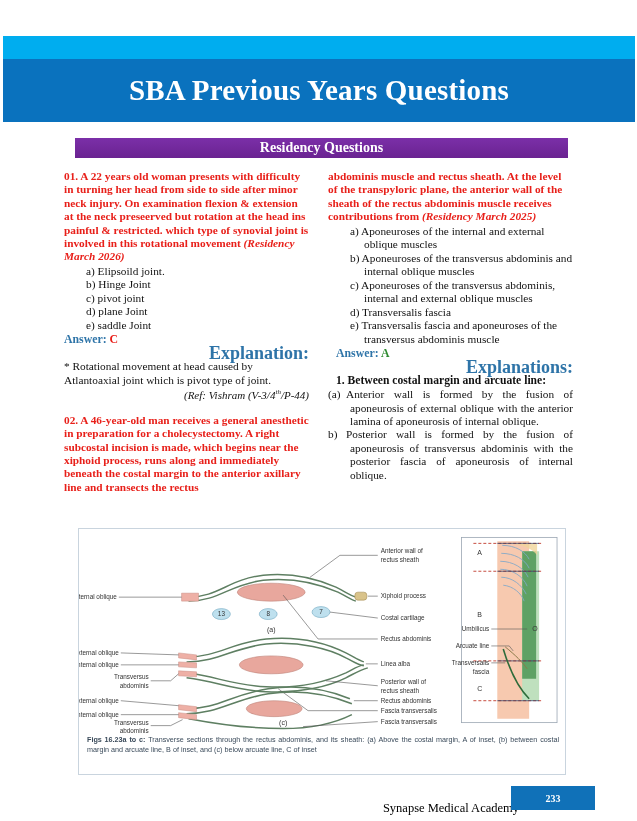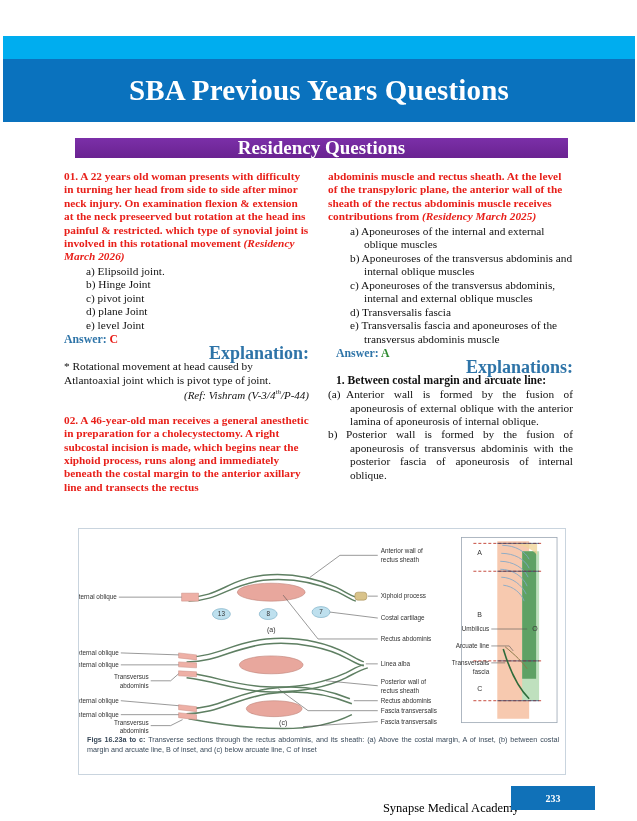--- a/index.html
+++ b/index.html
@@ -22,21 +22,21 @@
     color:#ffffff; font-size:29px; font-weight:bold;
     font-family:"Liberation Serif", serif; letter-spacing:0.2px;text-align:right;
   }
 
   
   #section-bar {
     position:absolute; left:75px; top:138px; width:493px; height:20px;
     background:linear-gradient(to bottom,#7B2FA8,#6A2391);
     display:flex; align-items:center; justify-content:center;
   }
-  #section-bar-label { color:#fff; font-size:19px; font-weight:bold; font-family:"Liberation Serif",serif; }
+  #section-bar-label { color:#fff; font-size:14px; font-weight:bold; font-family:"Liberation Serif",serif; }
 
   
   #columns { position:absolute; left:0; top:170px; width:637px; height:360px; }
   .column { position:absolute; top:0; width:245px; }
   #col-left  { left:64px; }
   #col-right { left:328px; }
 
   .q-stem {
     color:#E8201A; font-weight:bold; font-size:11.3px; line-height:13.4px;
     font-family:"Liberation Serif", serif; margin:0 0 1px 0;
@@ -115,21 +115,21 @@
 
   <div class="column" id="col-left">
 
     <div class="q-stem"><span>01. A 22 years old woman presents with difficulty in turning her head from side to side after minor neck injury. On examination flexion &amp; extension at the neck preseerved but rotation at the head ins painful &amp; restricted. which type of synovial joint is involved in this rotational movement </span><span class="q-source">(Residency March 2026)</span></div>
 
     <ul class="opt-list">
       <li>a) Elipsoild joint.</li>
       <li>b) Hinge Joint</li>
       <li>c) pivot joint</li>
       <li>d) plane Joint</li>
-      <li>e) level Joint</li>
+      <li>e) saddle Joint</li>
     </ul>
 
     <div class="answer-line">
       <span>Answer:</span>
       <span class="answer-letter-red">C</span>
     </div>
     <div class="explanation-label">Explanation:</div>
     <div class="expl-text">* Rotational movement at head caused by Atlantoaxial joint which is pivot type of joint.</div>
     <div class="ref-line"><span>(Ref: Vishram (V-3/4</span><sup>th</sup><span>/P-44)</span></div>
 

